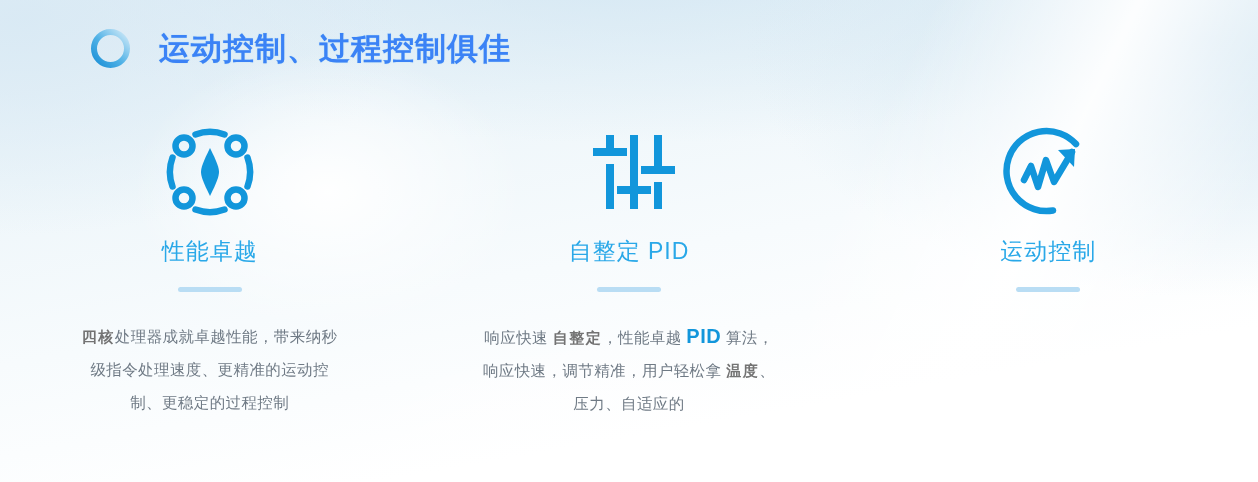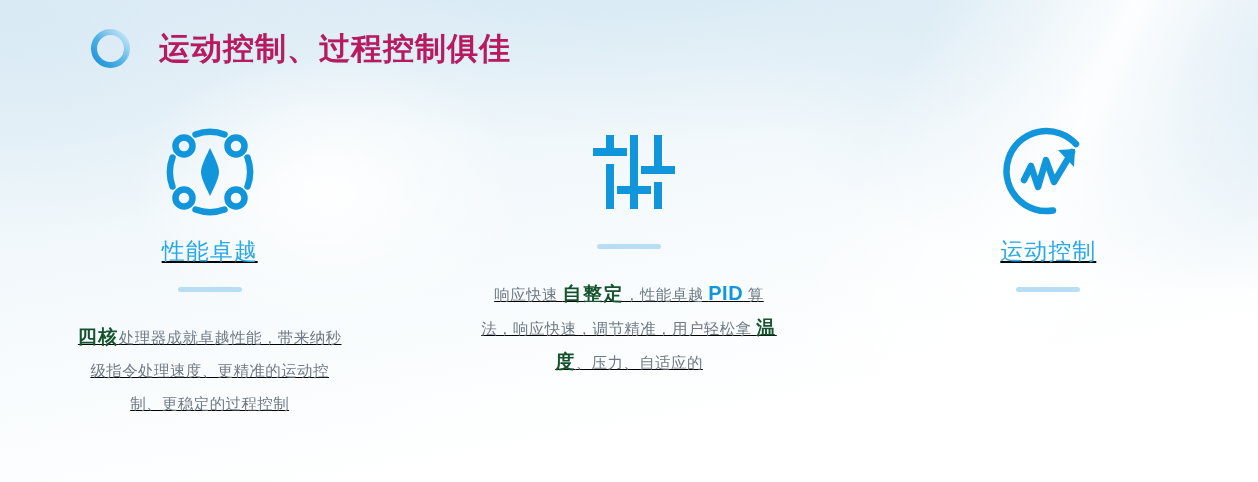--- a/index.html
+++ b/index.html
@@ -60,40 +60,39 @@
     left: 88px;
     top: 26px;
     display: flex;
     align-items: center;
     gap: 26px;
   }
   .heading-ring { width: 45px; height: 45px; display: block; }
   .heading-text {
     font-size: 31px;
     font-weight: bold;
-    color: #be185d;
+    color: #3b82f6;
     letter-spacing: 1px;
     white-space: nowrap;
     text-shadow: 0 0 1px rgba(26,163,234,0.35);
   }
 
   
   .columns {
     position: absolute;
     top: 120px;
     left: 0;
     width: 1258px;
     display: flex;
   }
   .col {
     flex: 1 1 0;
     display: flex;
     flex-direction: column;
     align-items: center;
-    text-decoration: underline;
   }
   .icon-wrap {
     height: 104px;
     display: flex;
     align-items: center;
     justify-content: center;
   }
   .col-title {
     margin-top: 12px;
     font-size: 23px;
@@ -113,23 +112,23 @@
     width: 268px;
     text-align: center;
     font-size: 15.5px;
     line-height: 33px;
     color: #6f7a85;
     letter-spacing: 0.4px;
   }
   .col-body.wide  { width: 300px; }
   .col-body.wide3 { width: 292px; }
   .hl {
-    color: #14532d;
+    color: #737373;
     font-weight: bold;
-    font-size: 19px;
+    font-size: 15px;
     letter-spacing: 1.5px;
   }
   .hl-sm {
     color: #1296db;
     font-weight: bold;
     font-size: 20px;
     letter-spacing: 0.5px;
     margin-top: 44px;
   }
 </style>
@@ -197,20 +196,21 @@
             <rect x="38" y="64" width="34" height="8" rx="0"></rect>
             <rect x="51" y="13" width="8" height="51" rx="0"></rect>
             <rect x="51" y="72" width="8" height="15" rx="0"></rect>
 
             <rect x="62" y="44" width="34" height="8" rx="0"></rect>
             <rect x="75" y="13" width="8" height="31" rx="0"></rect>
             <rect x="75" y="60" width="8" height="27" rx="0"></rect>
           </g>
         </svg>
       </div>
+      <div class="col-title">自整定 PID</div>
       <div class="col-rule"></div>
       <div class="col-body wide">
         <span>响应快速 </span><span class="hl">自整定</span><span>，性能卓越 </span><span class="hl-sm">PID</span><span> 算法，响应快速，调节精准，用户轻松拿 </span><span class="hl">温度</span><span>、压力、自适应的</span>
       </div>
     </div>
 
     <div class="col">
       <div class="icon-wrap">
         <svg width="100" height="100" viewBox="0 0 100 100" xmlns="http://www.w3.org/2000/svg" aria-hidden="true">
           <path d="M78 22 A40 40 0 1 0 55 88.5" fill="none" stroke="#1296db" stroke-width="6.5" stroke-linecap="round"></path>

